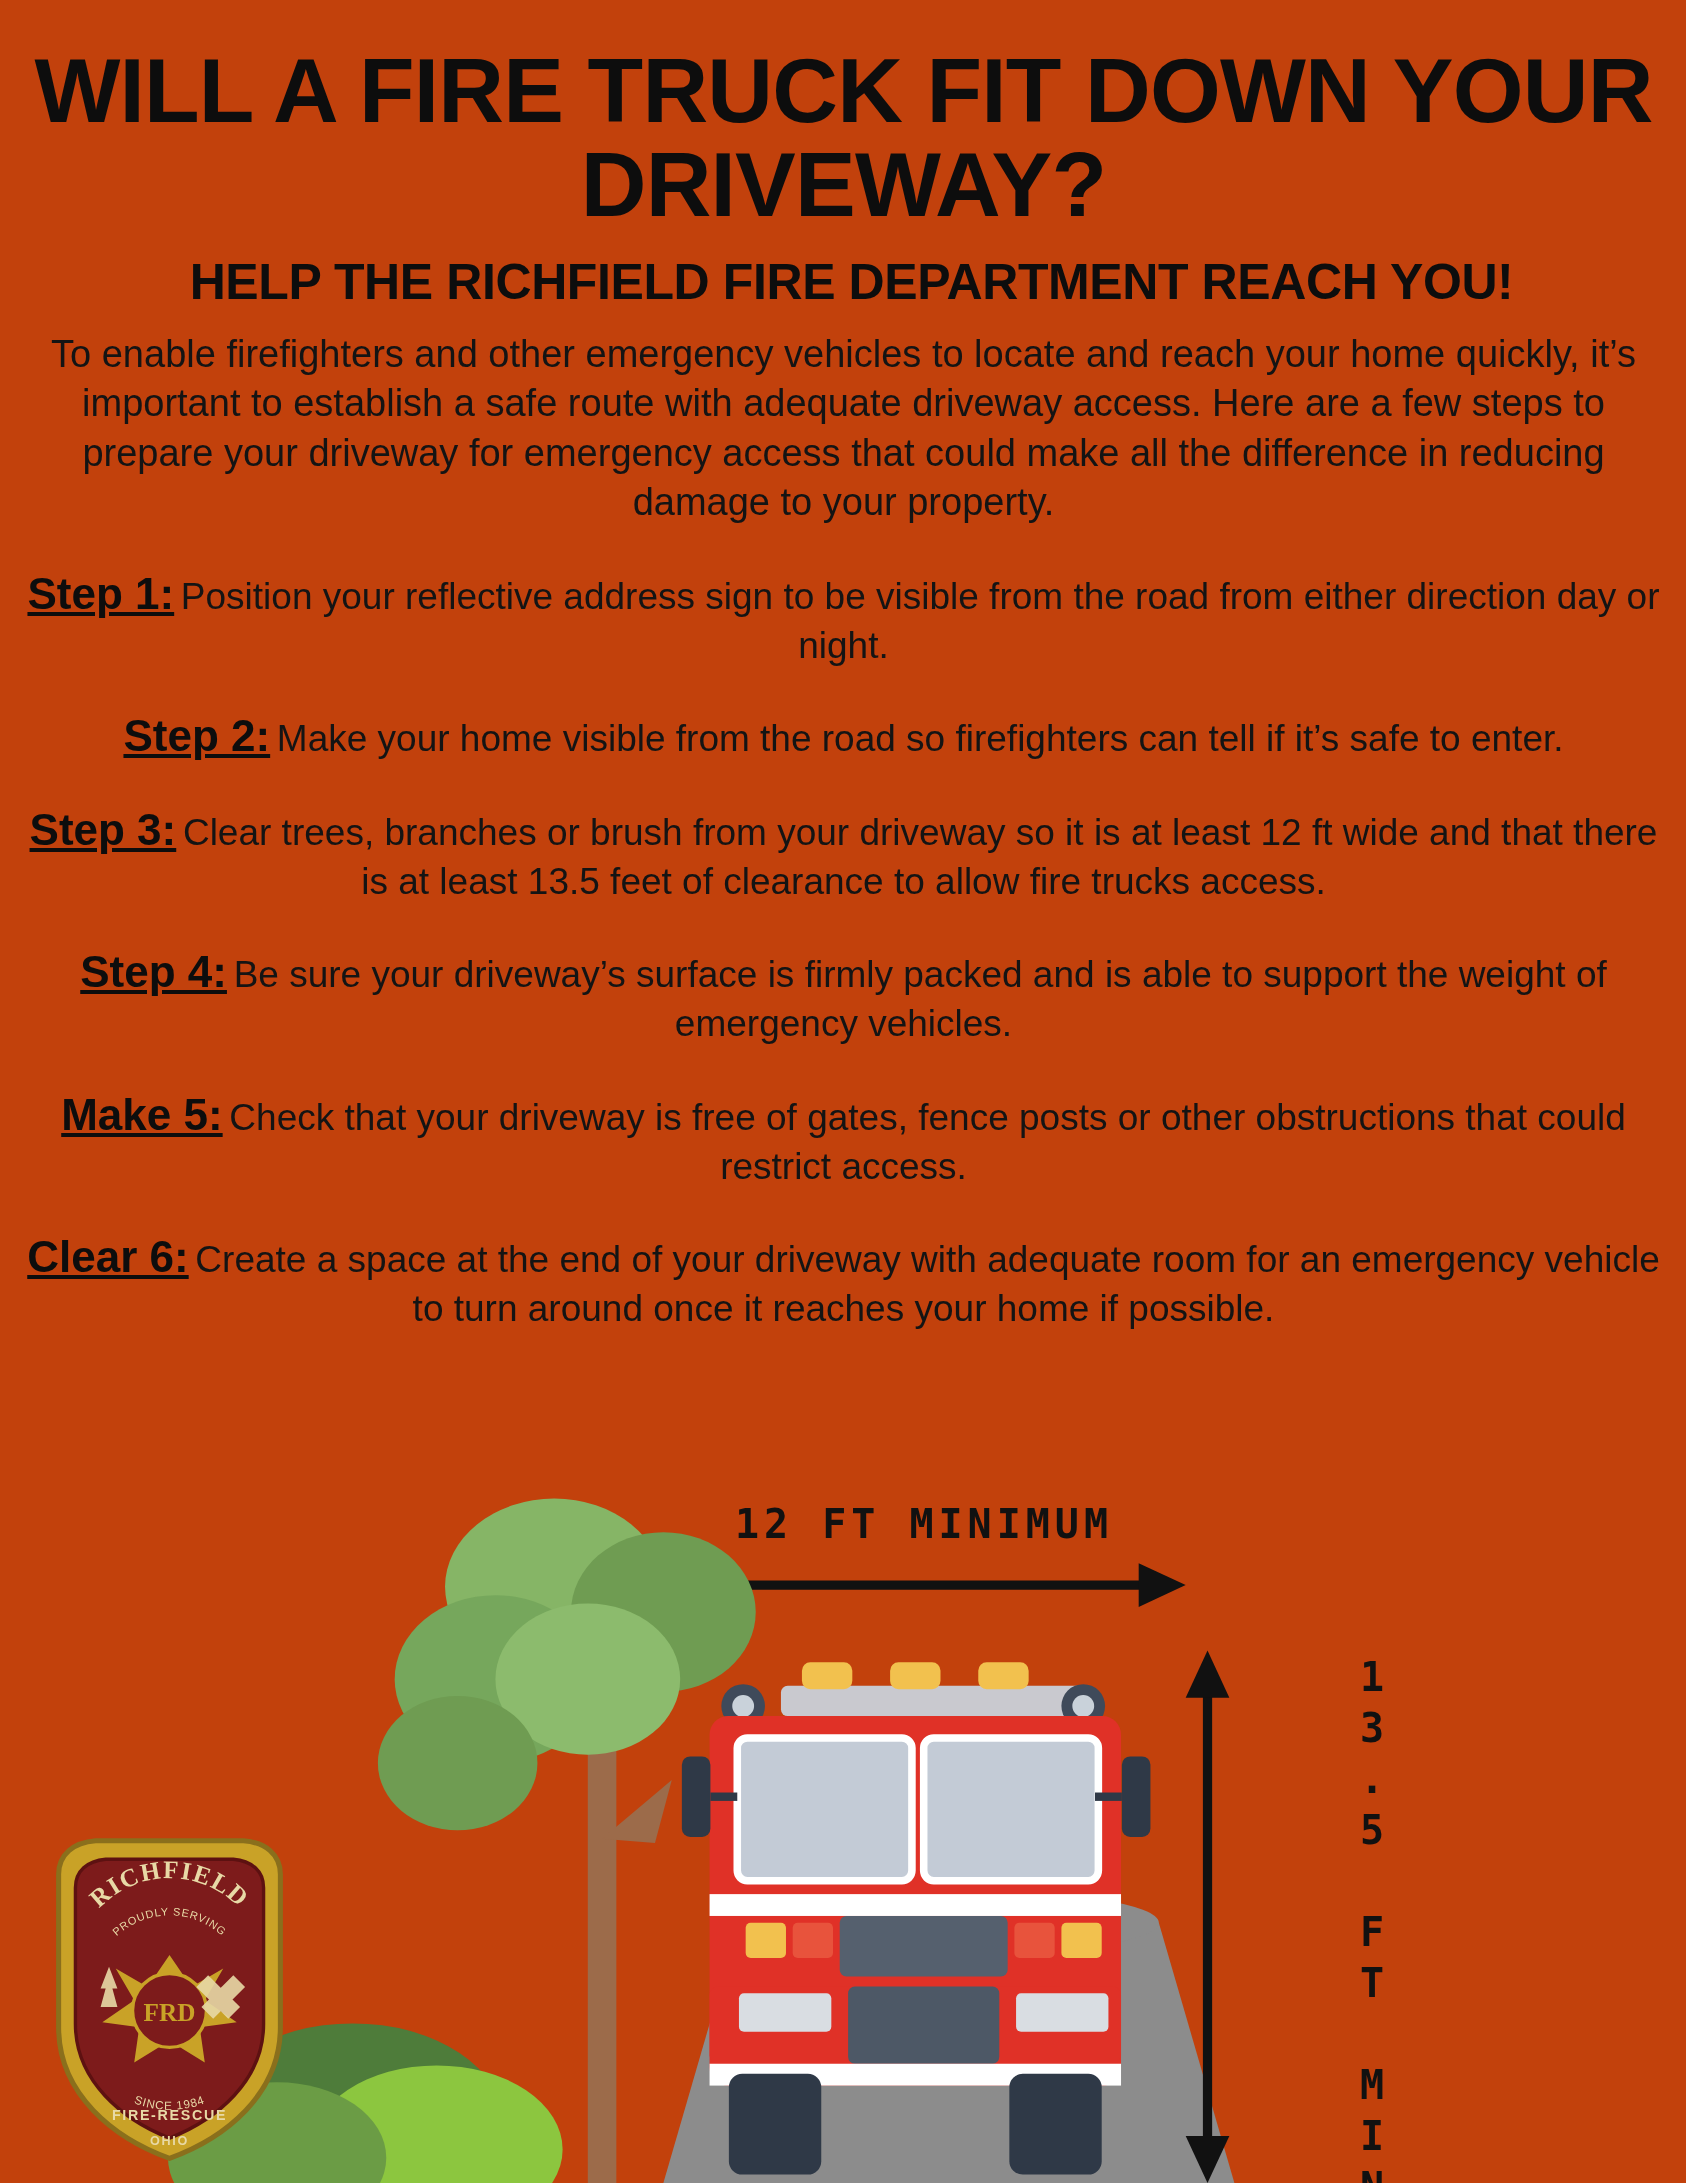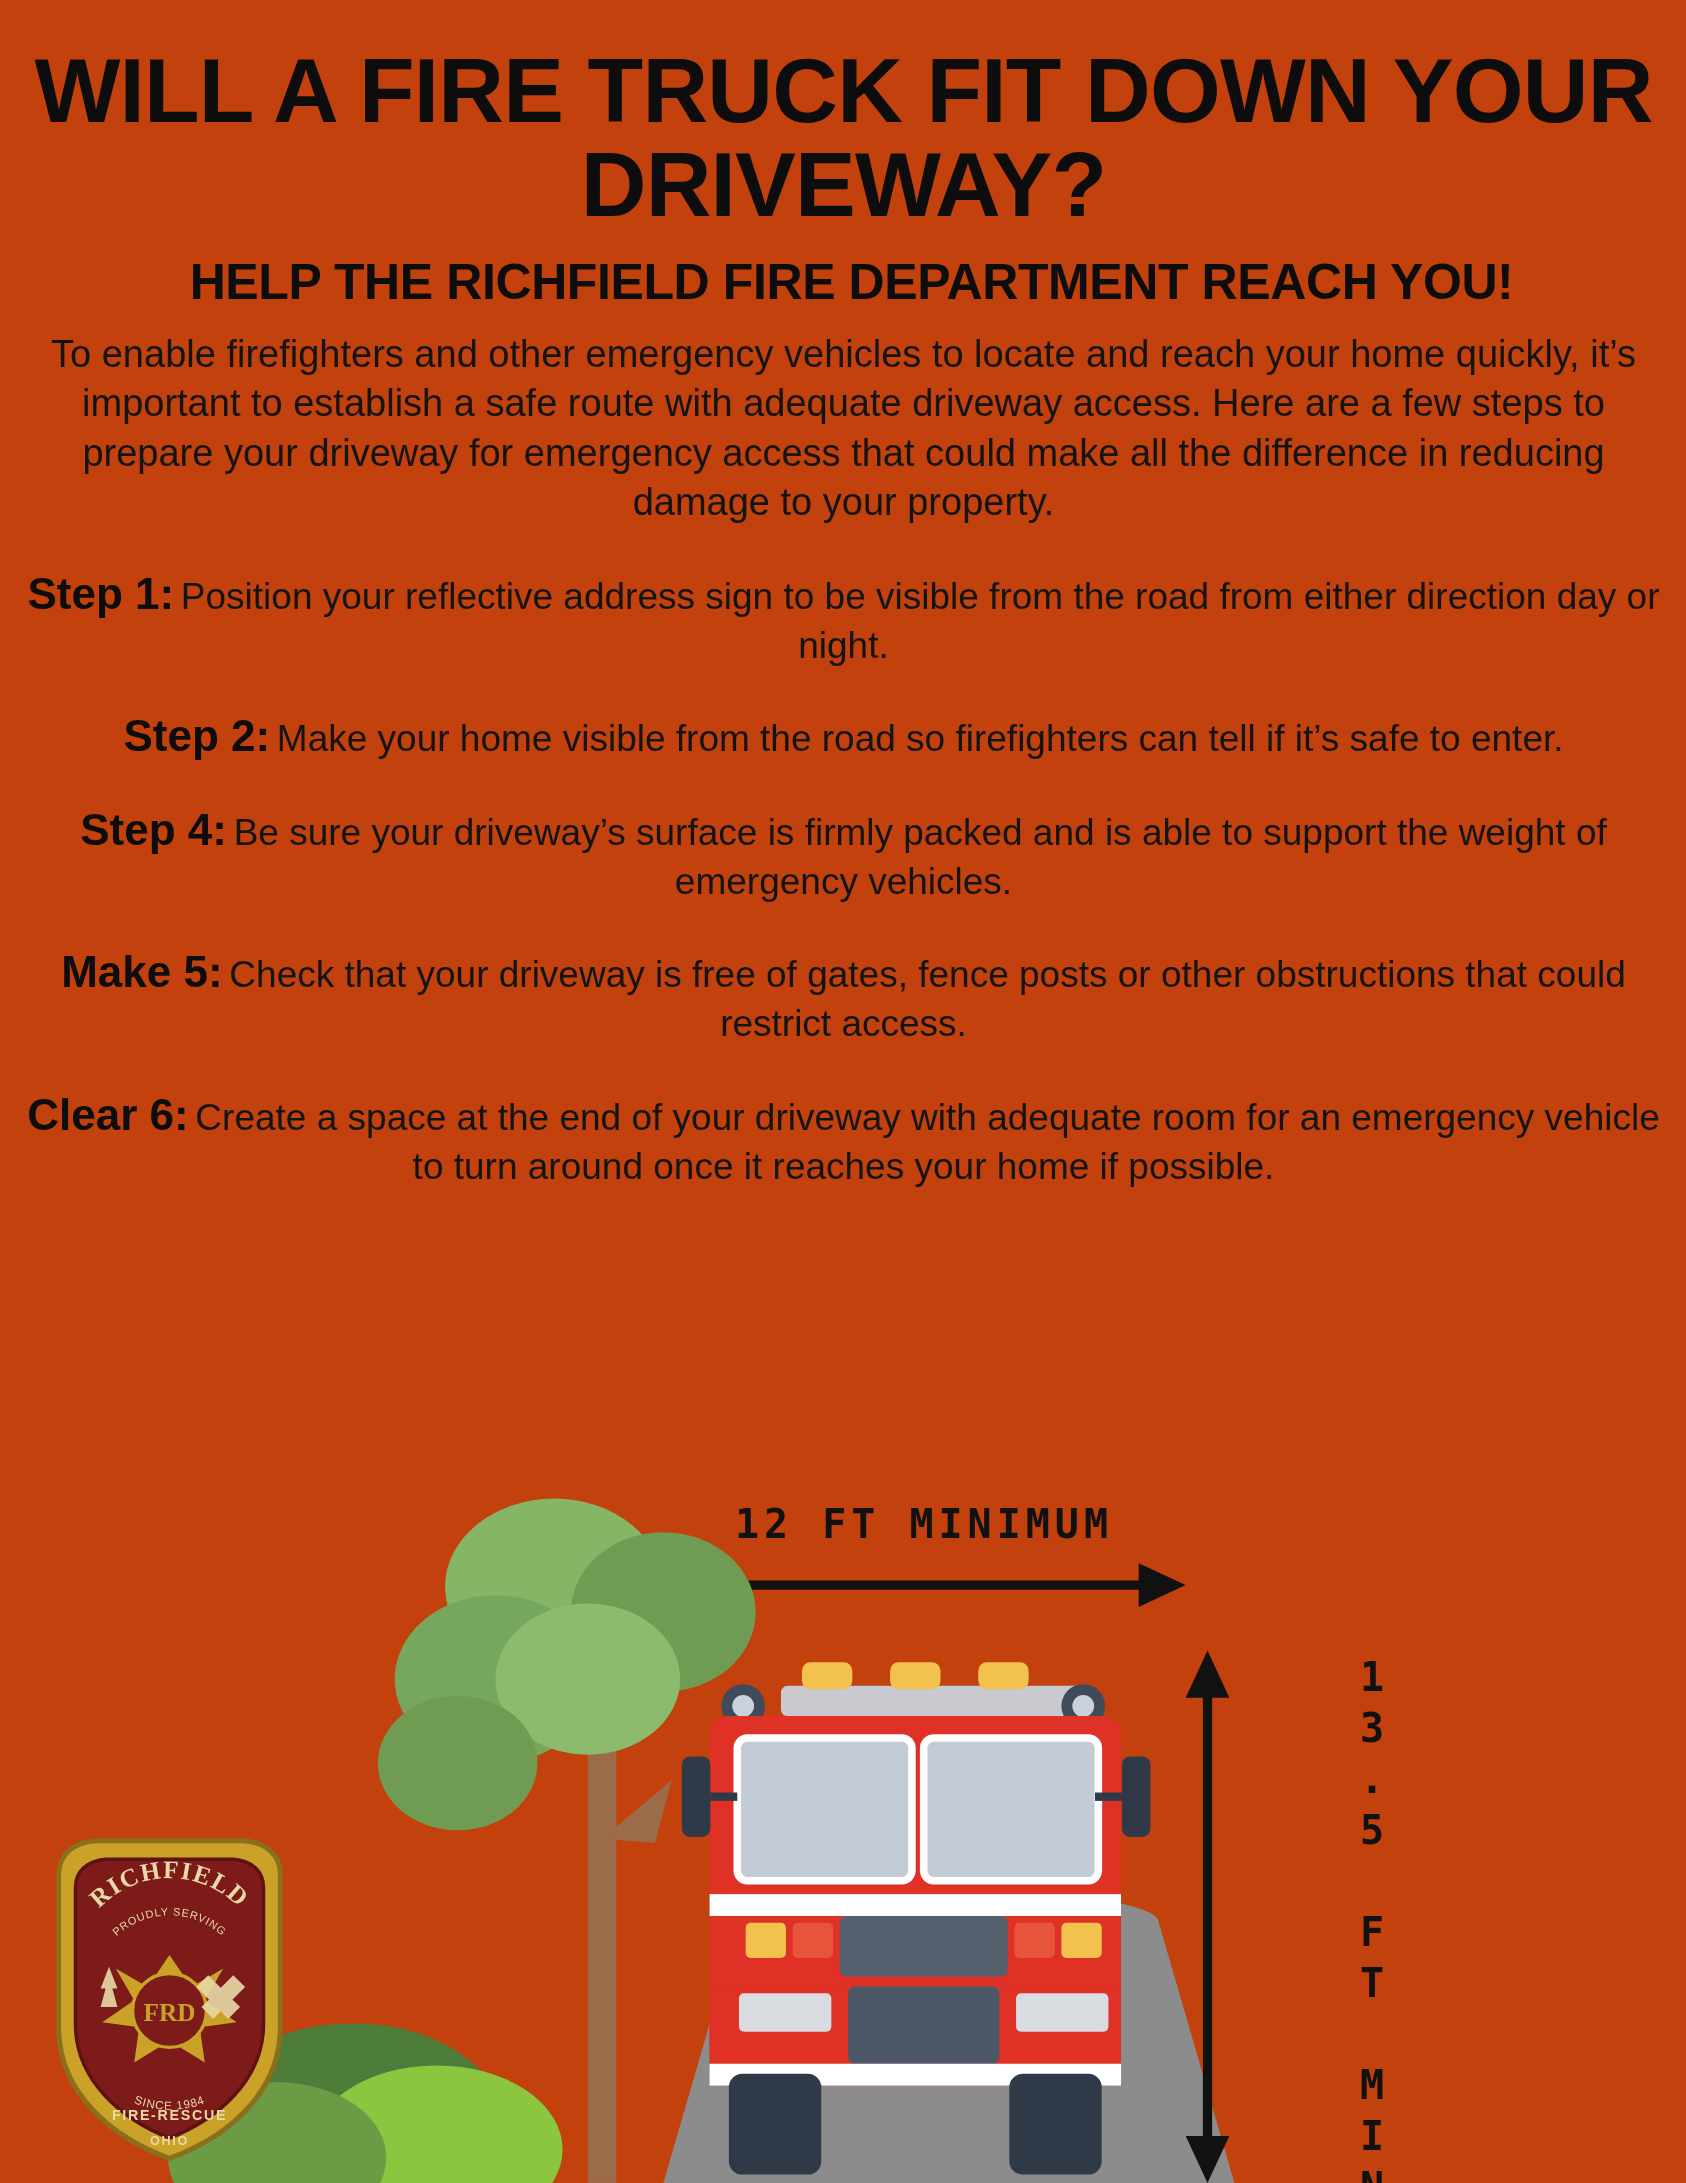--- a/index.html
+++ b/index.html
@@ -65,20 +65,21 @@
     font-size: 37px;
     line-height: 1.30;
     color: #141414;
   }
   .step-label {
     font-size: 44px;
     font-weight: 800;
     color: #0d0d0d;
     margin-right: 6.7px;
     white-space: nowrap;
+    text-decoration: underline;
   }
   .step-text {
     font-size: 37px;
     font-weight: 400;
   }
 
   
   .illustration {
     position: absolute;
     left: 0;
@@ -145,20 +146,23 @@
   <div class="steps">
 
     <p class="step">
       <span class="step-label">Step 1:</span><span class="step-text">Position your reflective address sign to be visible from the road from either direction day or night.</span>
     </p>
 
     <p class="step">
       <span class="step-label">Step 2:</span><span class="step-text">Make your home visible from the road so firefighters can tell if it’s safe to enter.</span>
     </p>
 
+    <p class="step">
+      <span class="step-label">Step 3:</span><span class="step-text">Clear trees, branches or brush from your driveway  so it is at least 12 ft wide and that there is at least 13.5 feet  of clearance to allow fire trucks access.</span>
+    </p>
 
     <p class="step">
       <span class="step-label">Step 4:</span><span class="step-text">Be sure your driveway’s surface is firmly packed and is able to support the weight of emergency vehicles.</span>
     </p>
 
     <p class="step">
       <span class="step-label">Make 5:</span><span class="step-text">Check that your driveway is free of gates, fence posts or other obstructions that could restrict access.</span>
     </p>
 
     <p class="step">

